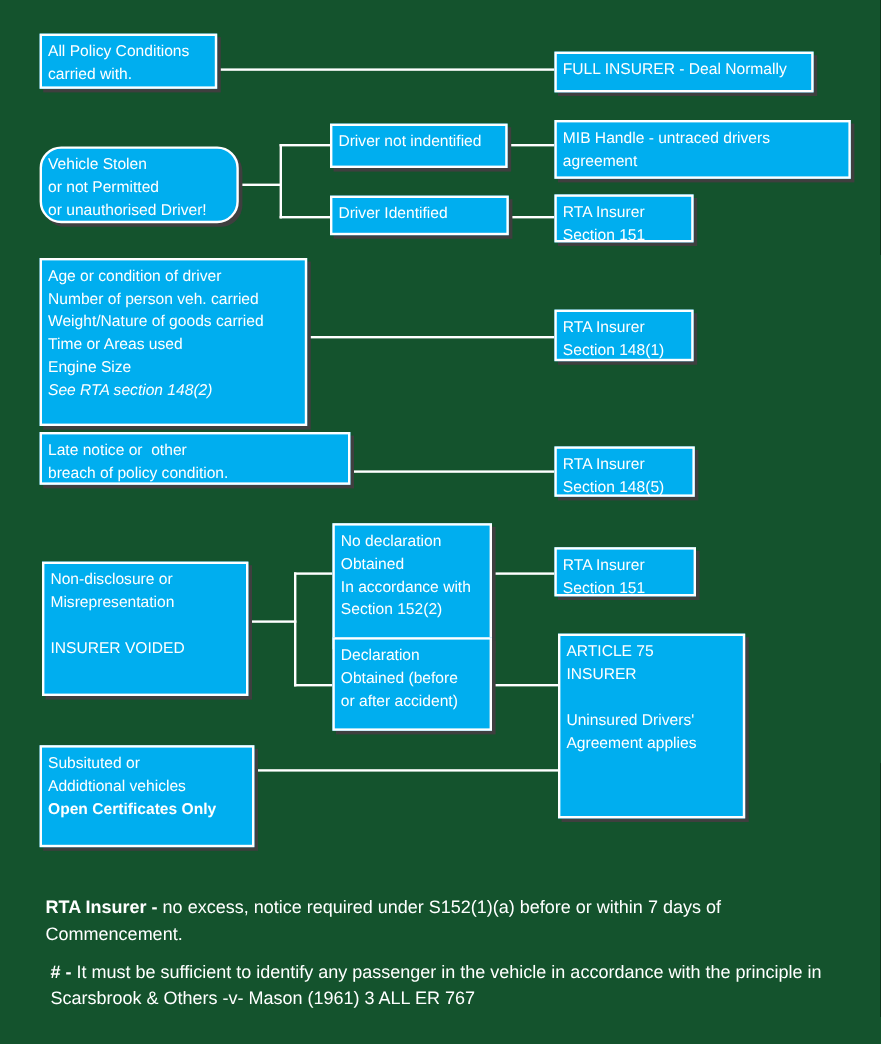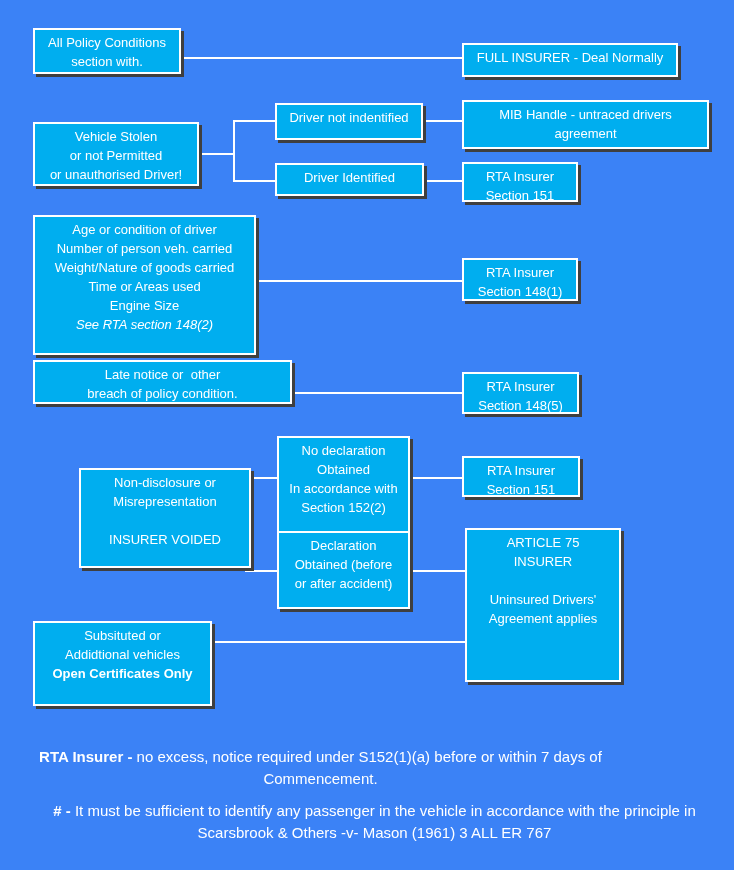--- a/index.html
+++ b/index.html
@@ -1,22 +1,21 @@
 <!DOCTYPE html>
 <html><head>
 <meta charset="utf-8">
 <style>
   html,body{margin:0;padding:0;background:#000;}
   #canvas{
     position:relative;
     width:734px;height:870px;
-    background:#3b82f6;
+    background:#14532d;
     font-family:"Liberation Sans", sans-serif;
     overflow:hidden;
-    text-align:center;
   }
   .box{
     position:absolute;
     box-sizing:border-box;
     background:#00AEEF;
     border:2px solid #FFFFFF;
     box-shadow:3px 3px 0 #3f3f3f;
     color:#FFFFFF;
     font-size:13px;
     padding:3px 5px 2px 5px;
@@ -55,28 +54,28 @@
   <div class="conn h" style="left:207px;top:517px;width:40px;"></div>
   <div class="conn v" style="left:245px;top:477px;height:95px;"></div>
   <div class="conn h" style="left:245px;top:477px;width:32px;"></div>
   <div class="conn h" style="left:410px;top:477px;width:52px;"></div>
   <div class="conn h" style="left:245px;top:570px;width:32px;"></div>
   <div class="conn h" style="left:410px;top:570px;width:55px;"></div>
   <div class="conn h" style="left:212px;top:641px;width:253px;"></div>
 
   <div class="box" style="left:33px;top:28px;width:148px;height:46px;">
     <div class="bline">All Policy Conditions</div>
-    <div class="bline">section with.</div>
+    <div class="bline">carried with.</div>
   </div>
 
   <div class="box" style="left:462px;top:43px;width:216px;height:34px;">
     <div class="bline">FULL INSURER - Deal Normally</div>
   </div>
 
-  <div class="box" style="left:33px;top:122px;width:166px;height:64px;">
+  <div class="box" style="left:33px;top:122px;width:166px;height:64px;border-radius:18px;">
     <div class="bline">Vehicle Stolen</div>
     <div class="bline">or not Permitted</div>
     <div class="bline">or unauthorised Driver!</div>
   </div>
 
   <div class="box" style="left:275px;top:103px;width:148px;height:37px;">
     <div class="bline">Driver not indentified</div>
   </div>
 
   <div class="box" style="left:462px;top:100px;width:247px;height:49px;">
@@ -110,21 +109,21 @@
   <div class="box" style="left:33px;top:360px;width:259px;height:44px;">
     <div class="bline">Late notice or  other</div>
     <div class="bline">breach of policy condition.</div>
   </div>
 
   <div class="box" style="left:462px;top:372px;width:117px;height:42px;">
     <div class="bline">RTA Insurer</div>
     <div class="bline">Section 148(5)</div>
   </div>
 
-  <div class="box" style="left:35px;top:468px;width:172px;height:100px;margin-left:44px;">
+  <div class="box" style="left:35px;top:468px;width:172px;height:112px;">
     <div class="bline">Non-disclosure or</div>
     <div class="bline">Misrepresentation</div>
     <div class="bline"></div>
     <div class="bline">INSURER VOIDED</div>
   </div>
 
   <div class="box" style="left:277px;top:436px;width:133px;height:105px;">
     <div class="bline">No declaration</div>
     <div class="bline">Obtained</div>
     <div class="bline">In accordance with</div>

